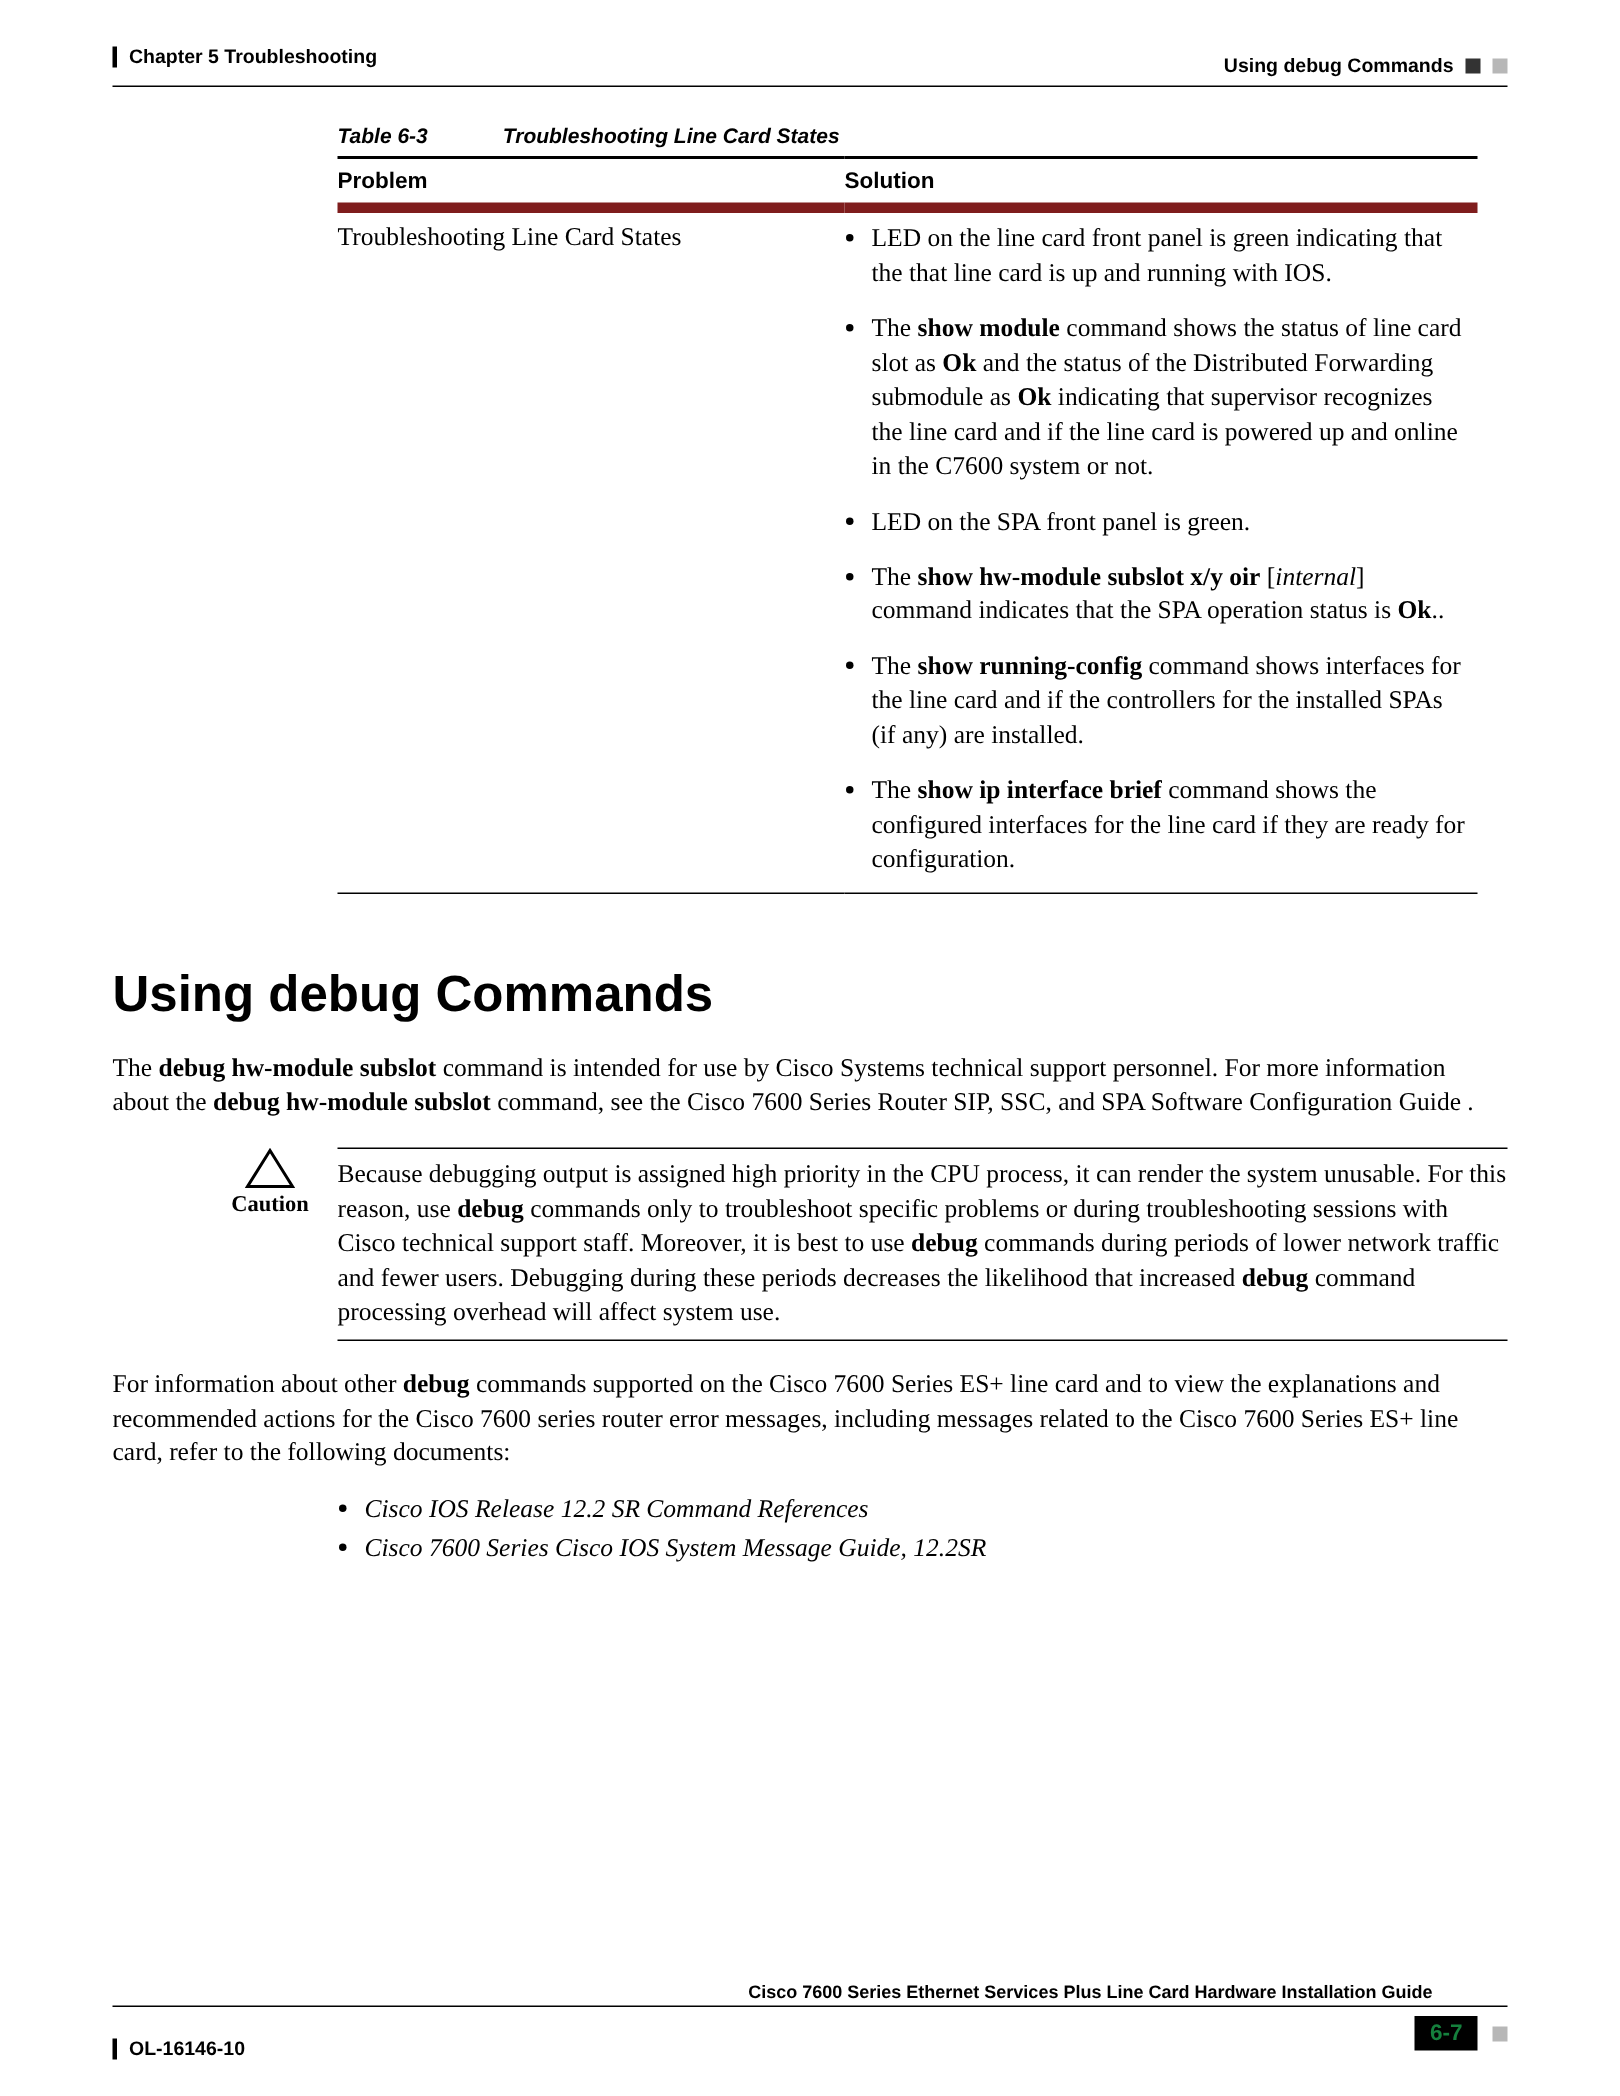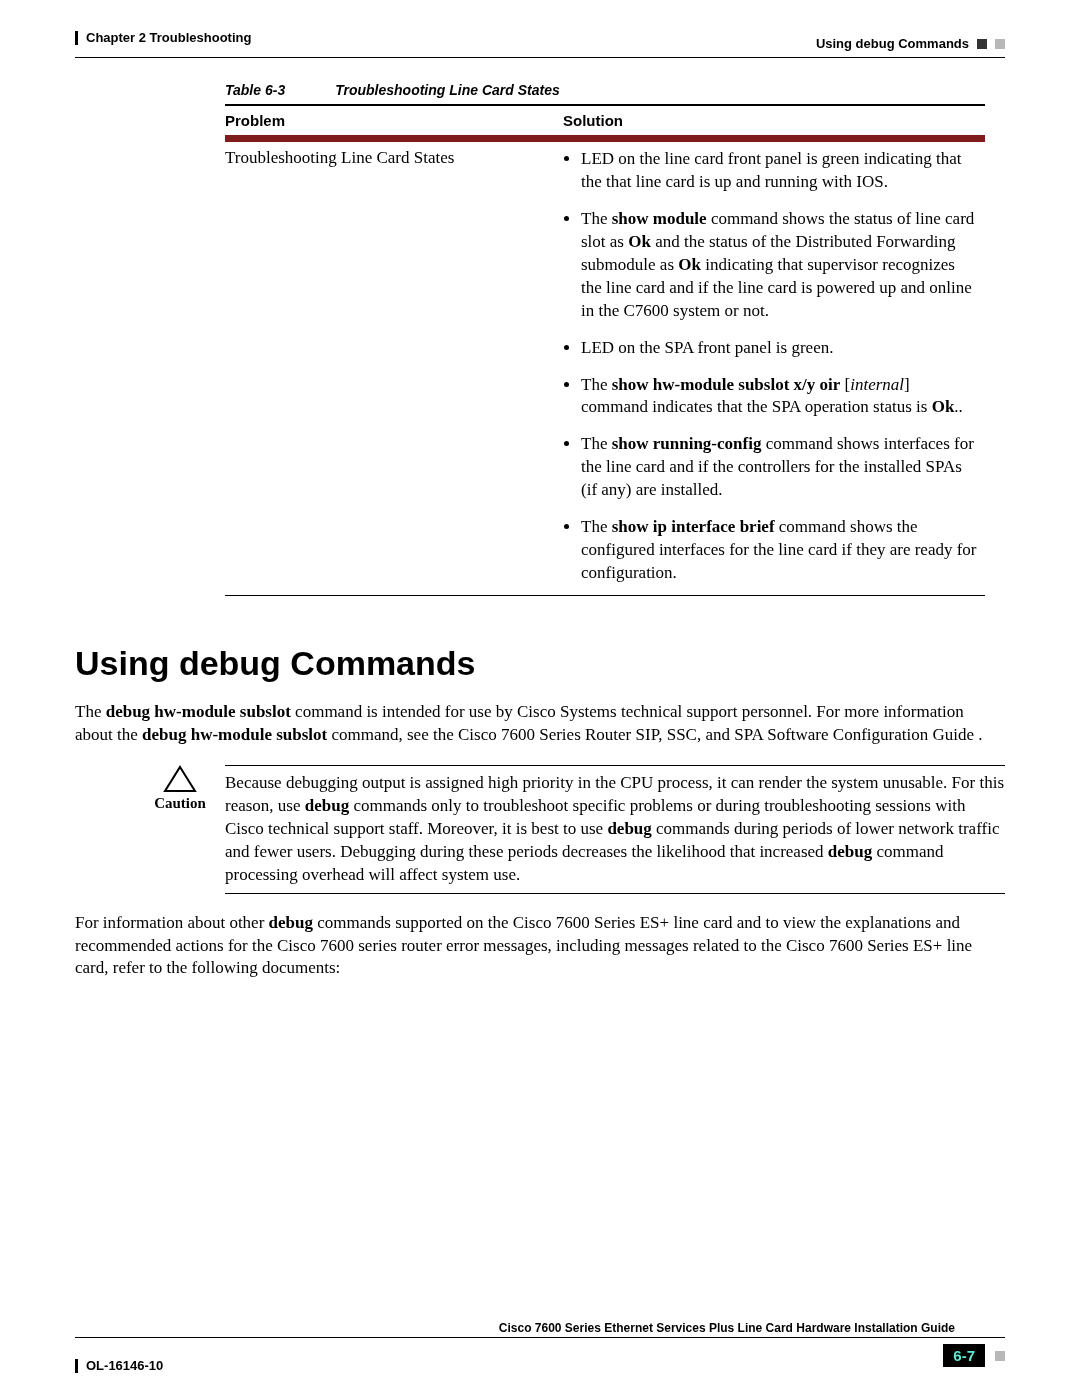--- a/index.html
+++ b/index.html
@@ -184,35 +184,35 @@
     margin-top: 20px;
   }
   .footer-row2 .left .bar { width: 3px; height: 14px; background: #000; }
   .footer-row2 .right {
     display: flex;
     align-items: center;
     gap: 10px;
   }
   .footer-row2 .pagebox {
     background: #000;
-    color: #5eead4;
+    color: #15803d;
     padding: 3px 10px;
     font-size: 15px;
   }
   .footer-row2 .sq-light { width: 10px; height: 10px; background: #b7b7b7; }
 </style>
 </head>
 <body>
 
 <div class="page">
 
   <div class="rh-top">
     <div class="rh-left">
       <span class="bar"></span>
-      <span>Chapter 2    Troubleshooting</span>
+      <span>Chapter 5    Troubleshooting</span>
     </div>
     <div class="rh-right">
       <div class="row">
         <span>Using debug Commands</span>
         <span class="sq-dark"></span>
         <span class="sq-light"></span>
       </div>
     </div>
   </div>
   <hr class="rh-hr">
@@ -271,20 +271,26 @@
     </div>
     <div class="caution-body">
       <span>Because debugging output is assigned high priority in the CPU process, it can render the system unusable. For this reason, use </span><span class="b">debug</span><span> commands only to troubleshoot specific problems or during troubleshooting sessions with Cisco technical support staff. Moreover, it is best to use </span><span class="b">debug</span><span> commands during periods of lower network traffic and fewer users. Debugging during these periods decreases the likelihood that increased </span><span class="b">debug</span><span> command processing overhead will affect system use.</span>
     </div>
   </div>
 
   <div class="para indent1">
     <span>For information about other </span><span class="b">debug</span><span> commands supported on the Cisco 7600 Series ES+ line card and to view the explanations and recommended actions for the Cisco 7600 series router error messages, including messages related to the Cisco 7600 Series ES+ line card, refer to the following documents:</span>
   </div>
 
+  <div class="indent1">
+    <ul class="refs">
+      <li>Cisco IOS Release 12.2 SR Command References</li>
+      <li>Cisco 7600 Series Cisco IOS System Message Guide, 12.2SR</li>
+    </ul>
+  </div>
 
 </div>
 
 <div class="footer">
   <div class="footer-row1">Cisco 7600 Series Ethernet Services Plus Line Card Hardware Installation Guide</div>
   <hr class="footer-hr">
   <div class="footer-row2">
     <div class="left">
       <span class="bar"></span>
       <span>OL-16146-10</span>

